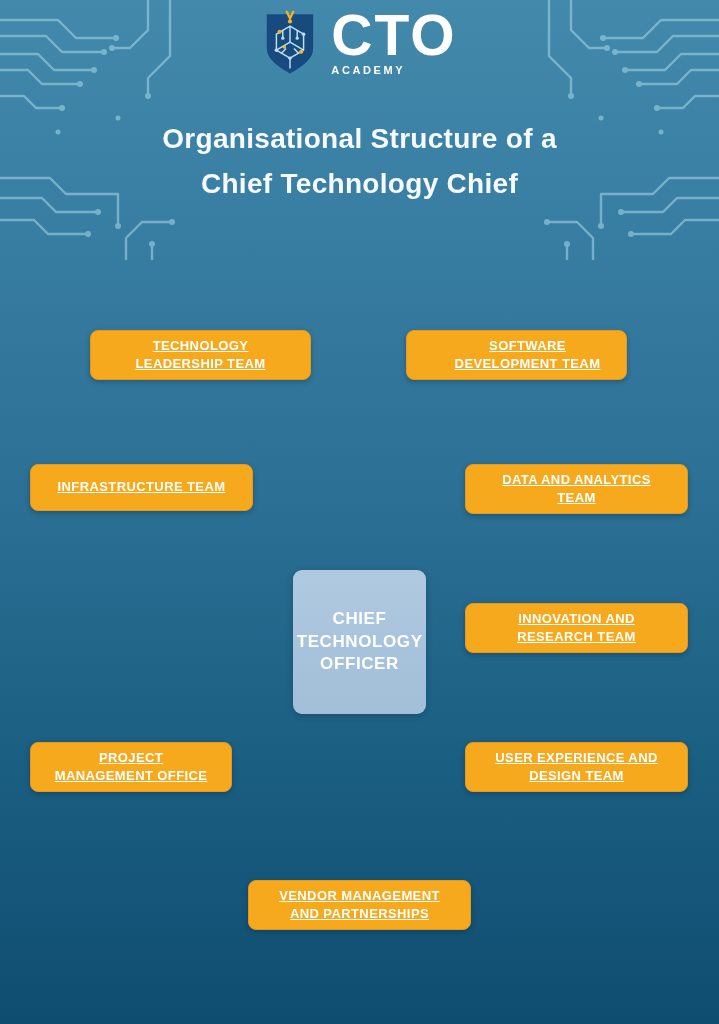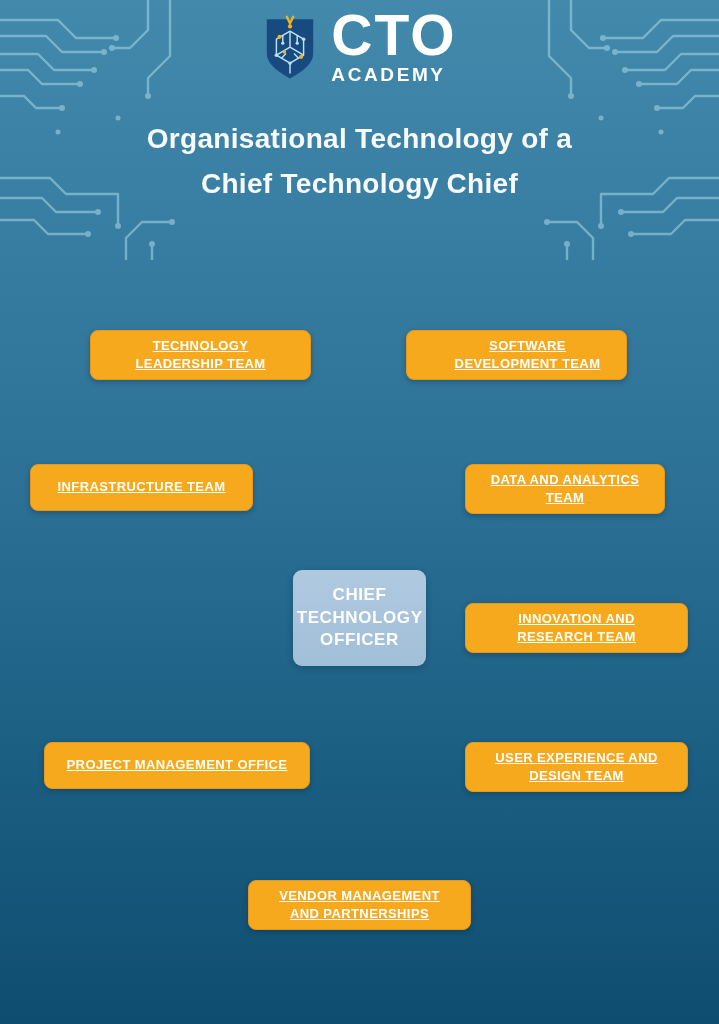--- a/index.html
+++ b/index.html
@@ -42,21 +42,21 @@
   .logo-shield { width: 56px; height: 66px; }
   .logo-text { display: flex; flex-direction: column; align-items: flex-start; }
   .brand-top {
     font-size: 57px;
     font-weight: 900;
     color: #FFFFFF;
     letter-spacing: 2px;
     line-height: 0.88;
   }
   .brand-sub {
-    font-size: 19px;
+    font-size: 11px;
     font-weight: 900;
     color: #FFFFFF;
     letter-spacing: 2.6px;
     margin-top: 4px;
   }
 
   
   .page-title {
     position: absolute;
     top: 116px;
@@ -90,34 +90,34 @@
     font-weight: bold;
     font-size: 13px;
     line-height: 1.4;
     letter-spacing: 0.4px;
     text-transform: uppercase;
     text-decoration: underline;
   }
   .box-1 { left: 90px;  top: 330px; width: 221px; }
   .box-2 { left: 406px; top: 330px; width: 221px; padding-left: 40px; }
   .box-3 { left: 30px;  top: 464px; width: 223px; }
-  .box-4 { left: 465px; top: 464px; width: 200px; }
+  .box-4 { left: 465px; top: 464px; width: 223px; }
   .box-5 { left: 30px;  top: 603px; width: 223px; }
   .box-6 { left: 465px; top: 603px; width: 223px; }
-  .box-7 { left: 44px;  top: 742px; width: 266px; }
+  .box-7 { left: 30px;  top: 742px; width: 202px; }
   .box-8 { left: 465px; top: 742px; width: 223px; }
   .box-9 { left: 248px; top: 880px; width: 223px; }
 
   
   .cto-box {
     position: absolute;
     left: 293px;
     top: 570px;
     width: 133px;
-    height: 96px;
+    height: 144px;
     background: linear-gradient(180deg, #AFC9E0 0%, #A2BFD8 100%);
     border-radius: 9px;
     box-shadow: 0 2px 6px rgba(6, 40, 60, 0.3);
     display: flex;
     align-items: center;
     justify-content: center;
     text-align: center;
     padding: 8px;
   }
   .cto-box span {
@@ -215,21 +215,21 @@
         <circle cx="35" cy="60" r="2"></circle>
       </g>
     </svg>
     <div class="logo-text">
       <div class="brand-top">CTO</div>
       <div class="brand-sub">ACADEMY</div>
     </div>
   </div>
 
   <h1 class="page-title">
-    <span>Organisational Technology of a</span>
+    <span>Organisational Structure of a</span>
     <span>Chief Technology Chief</span>
   </h1>
 
   <div class="team-box box-1">
     <span>TECHNOLOGY LEADERSHIP TEAM</span>
   </div>
   <div class="team-box box-2">
     <span>SOFTWARE DEVELOPMENT TEAM</span>
   </div>
   <div class="team-box box-3">

